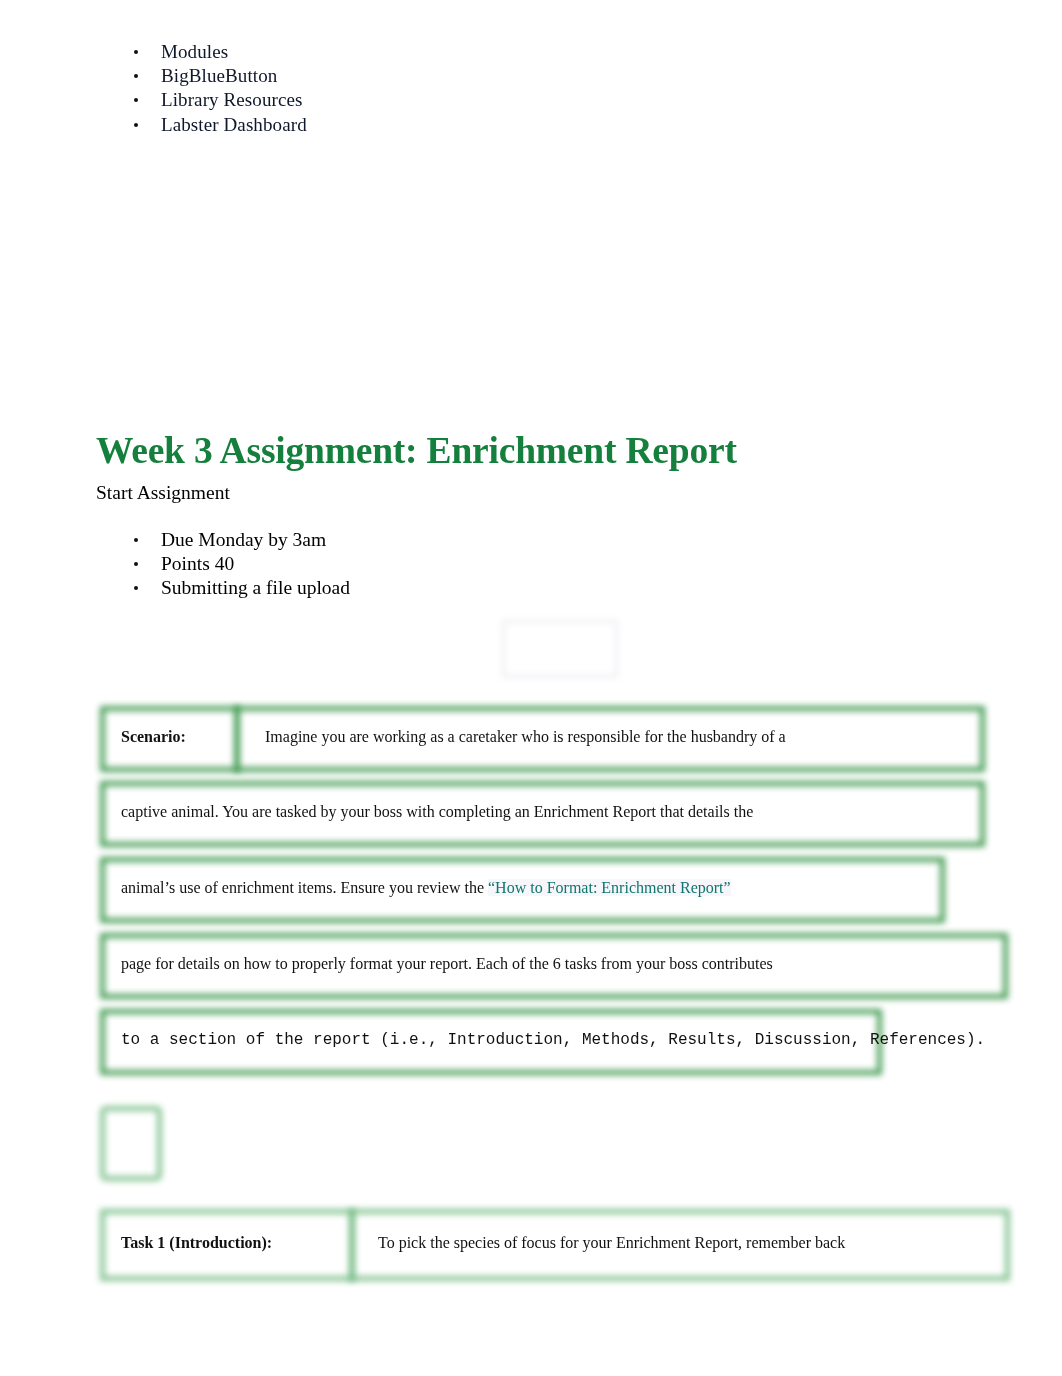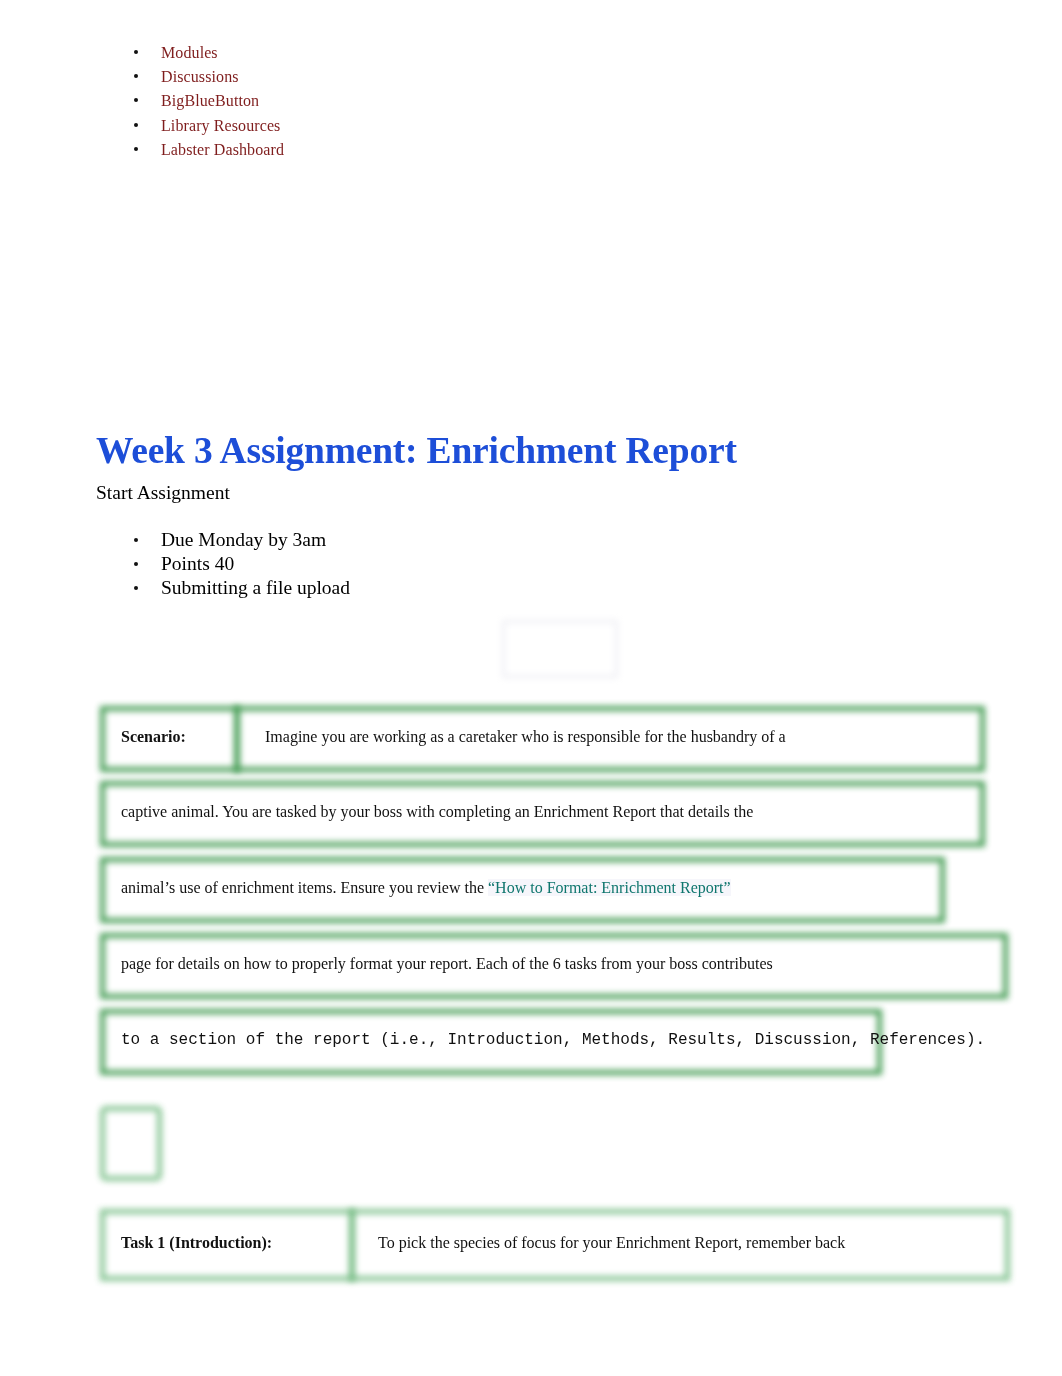--- a/index.html
+++ b/index.html
@@ -40,41 +40,41 @@
     content: "";
     position: absolute;
     left: 38px;
     top: 10px;
     width: 4px;
     height: 4px;
     border-radius: 50%;
     background: #111111;
   }
   #course-nav a.navlink {
-    color: #7f1d1d;
+    color: #0f172a;
     text-decoration: none;
-    font-size: 16px;
+    font-size: 19px;
     letter-spacing: 0.1px;
   }
   #course-nav .badge {
     font-weight: bold;
     color: #1c1c8c;
   }
 
   
   #page-title {
     position: absolute;
     left: 96px;
     top: 404px;
     font-size: 37.5px;
     font-weight: bold;
     line-height: 1.15;
     letter-spacing: -0.2px;
     white-space: nowrap;
-    color: #1d4ed8;
+    color: #15803d;
   }
 
   #start-assignment {
     position: absolute;
     left: 96px;
     top: 480px;
     font-size: 19.5px;
     line-height: 26px;
     white-space: nowrap;
   }
@@ -160,23 +160,20 @@
   }
 </style>
 </head>
 <body>
 
 <ul id="course-nav">
   <li>
     <a class="navlink" href="#">Modules</a><span class="badge"></span>
   </li>
   <li>
-    <a class="navlink" href="#">Discussions</a><span class="badge"></span>
-  </li>
-  <li>
     <a class="navlink" href="#">BigBlueButton</a><span class="badge"></span>
   </li>
   <li>
     <a class="navlink" href="#">Library Resources</a><span class="badge"></span>
   </li>
   <li>
     <a class="navlink" href="#">Labster Dashboard</a><span class="badge"></span>
   </li>
 </ul>
 

